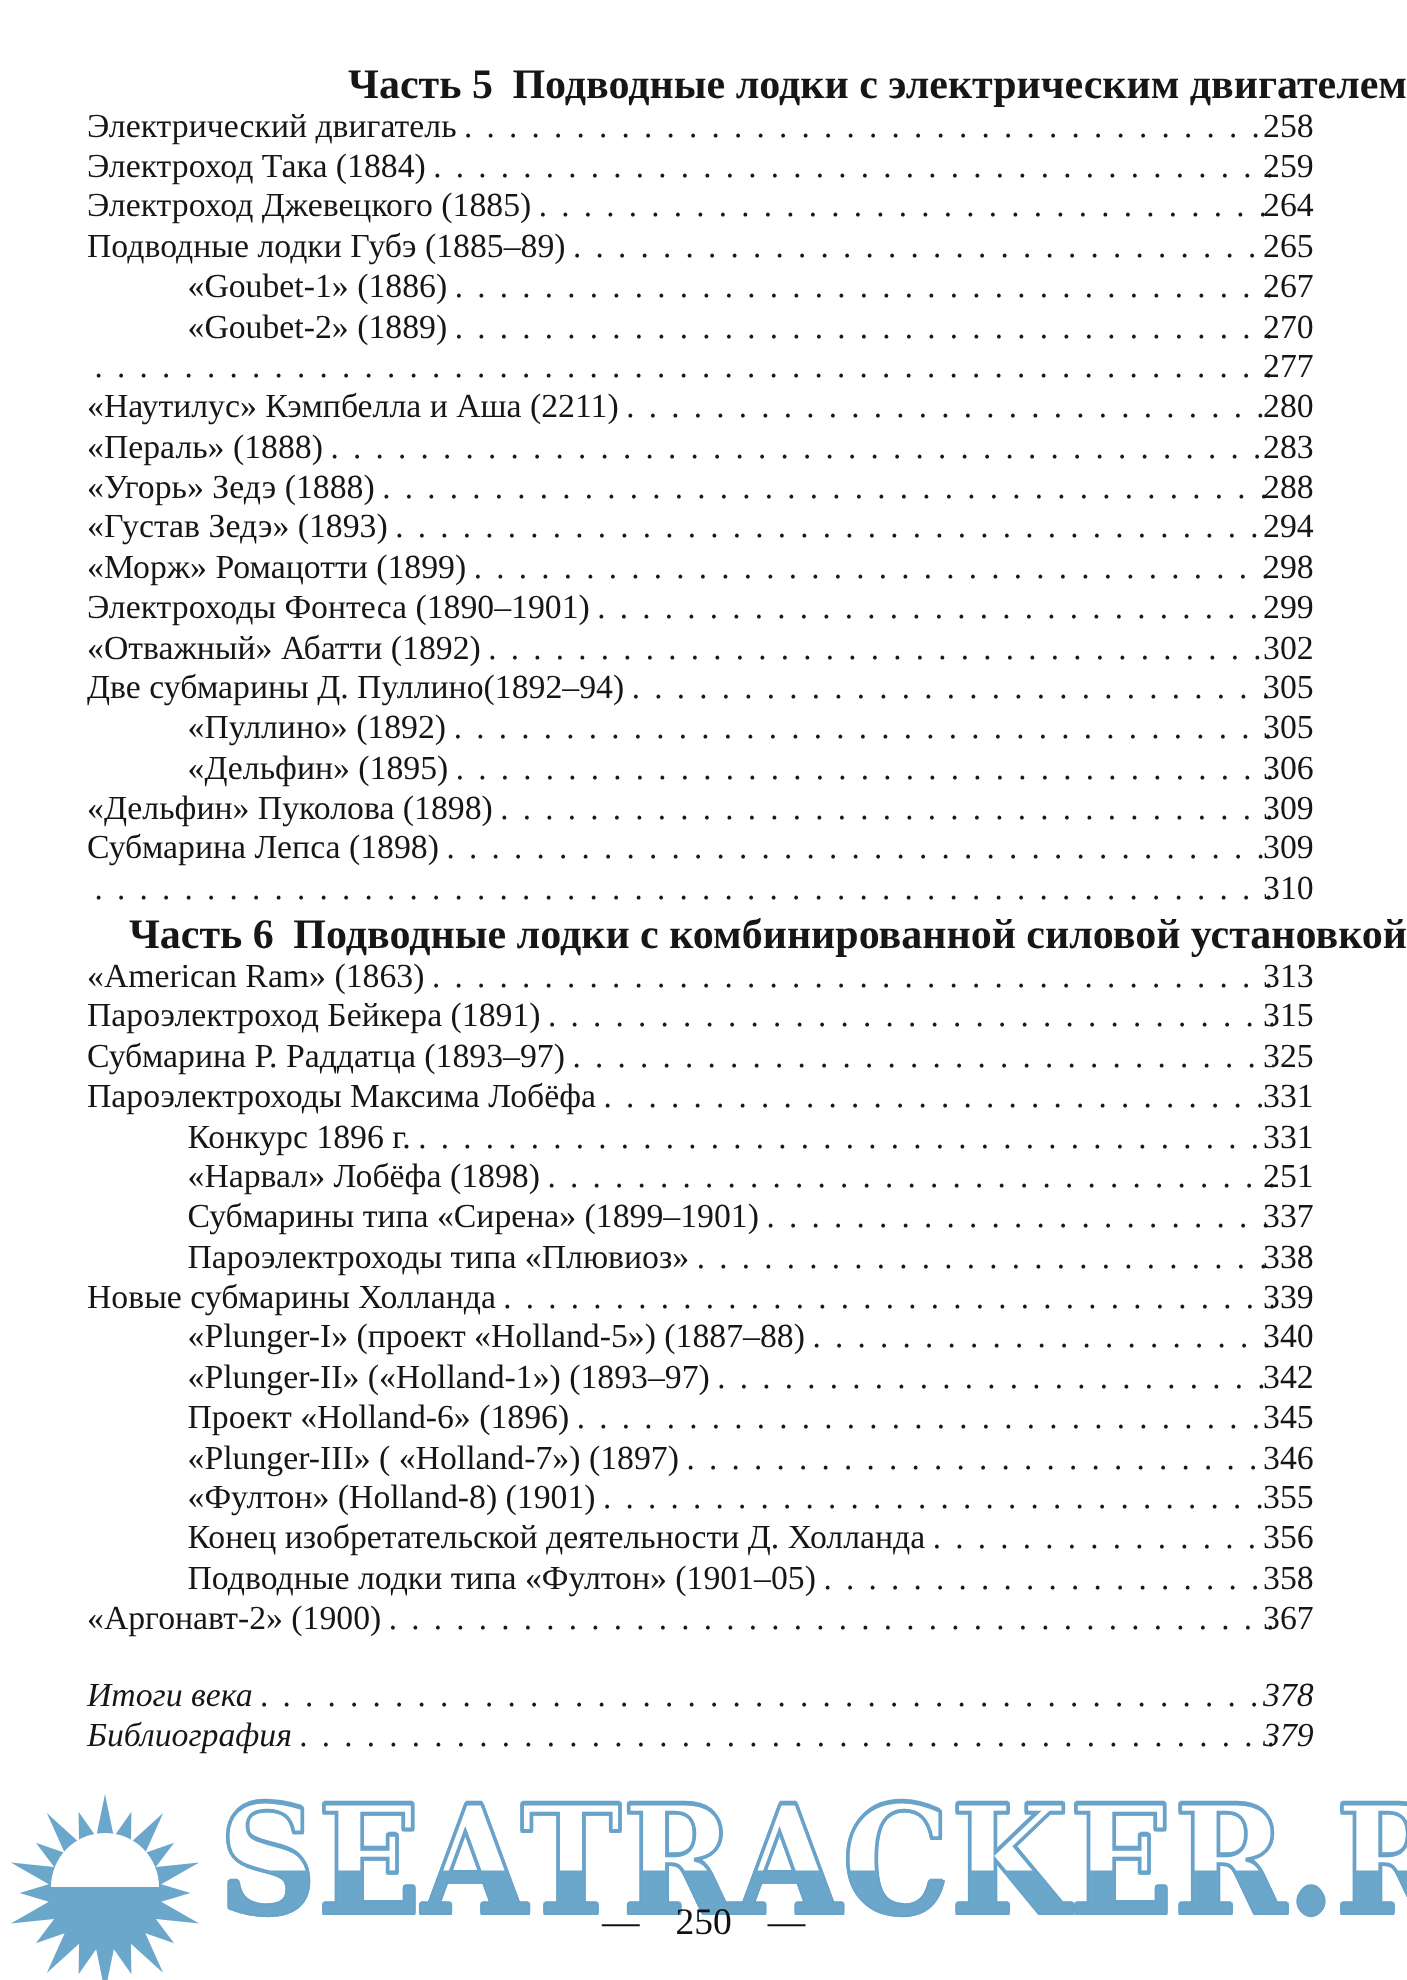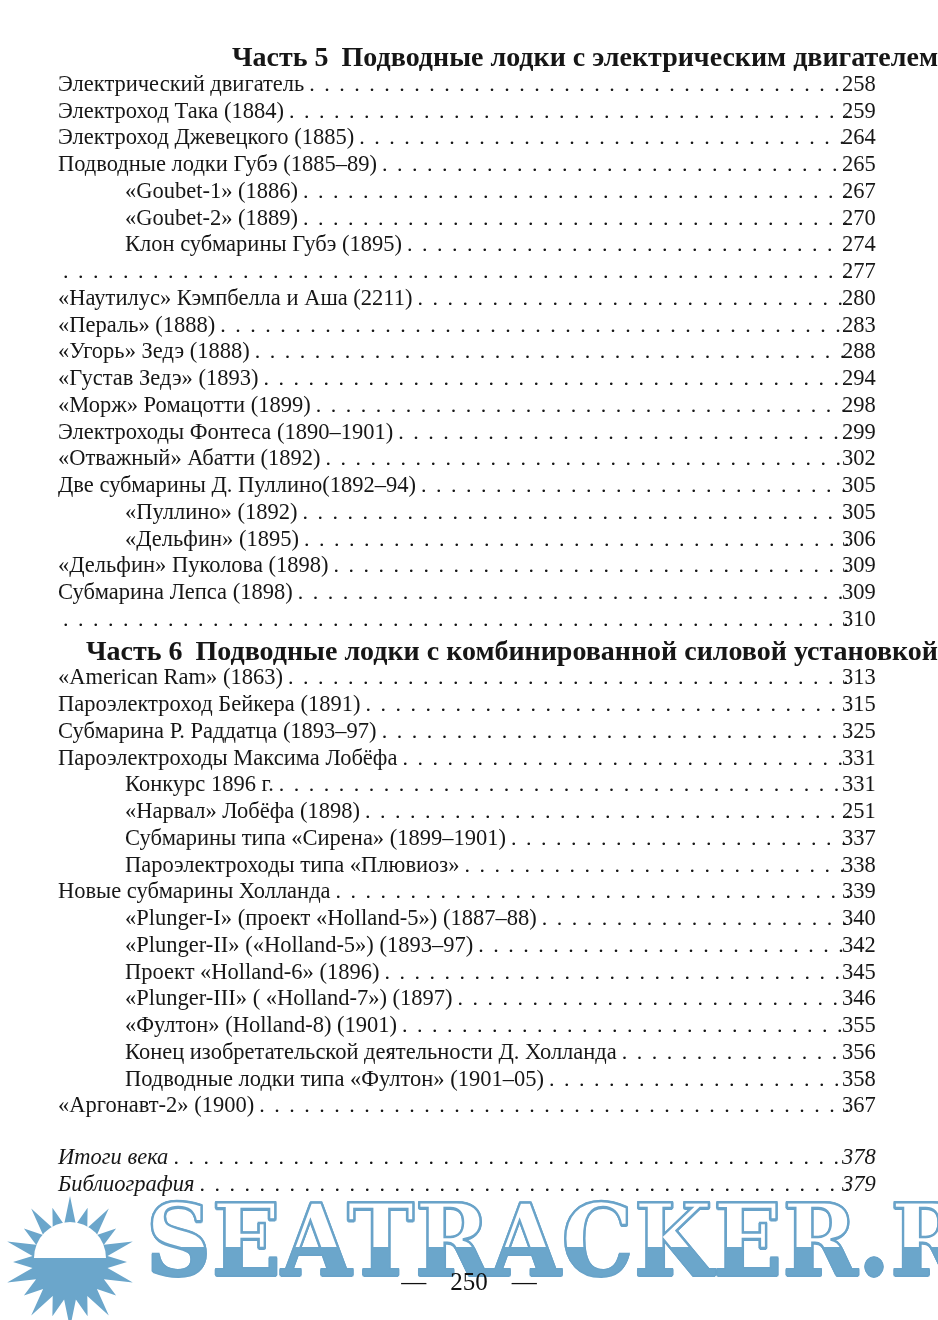--- a/index.html
+++ b/index.html
@@ -114,25 +114,20 @@
       <div class="toc-row indent">
         <span class="entry-label">«Goubet-1» (1886)</span>
         <span class="leader"></span>
         <span class="pagenum">267</span>
       </div>
       <div class="toc-row indent">
         <span class="entry-label">«Goubet-2» (1889)</span>
         <span class="leader"></span>
         <span class="pagenum">270</span>
       </div>
-      <div class="toc-row indent">
-        <span class="entry-label">Клон субмарины Губэ (1895)</span>
-        <span class="leader"></span>
-        <span class="pagenum">274</span>
-      </div>
       <div class="toc-row">
         <span class="leader"></span>
         <span class="pagenum">277</span>
       </div>
       <div class="toc-row">
         <span class="entry-label">«Наутилус» Кэмпбелла и Аша (2211)</span>
         <span class="leader"></span>
         <span class="pagenum">280</span>
       </div>
       <div class="toc-row">
@@ -239,21 +234,21 @@
         <span class="entry-label">Новые субмарины Холланда</span>
         <span class="leader"></span>
         <span class="pagenum">339</span>
       </div>
       <div class="toc-row indent">
         <span class="entry-label">«Plunger-I» (проект «Holland-5») (1887–88)</span>
         <span class="leader"></span>
         <span class="pagenum">340</span>
       </div>
       <div class="toc-row indent">
-        <span class="entry-label">«Plunger-II» («Holland-5») (1893–97)</span>
+        <span class="entry-label">«Plunger-II» («Holland-1») (1893–97)</span>
         <span class="leader"></span>
         <span class="pagenum">342</span>
       </div>
       <div class="toc-row indent">
         <span class="entry-label">Проект «Holland-6» (1896)</span>
         <span class="leader"></span>
         <span class="pagenum">345</span>
       </div>
       <div class="toc-row indent">
         <span class="entry-label">«Plunger-III» ( «Holland-7») (1897)</span>

